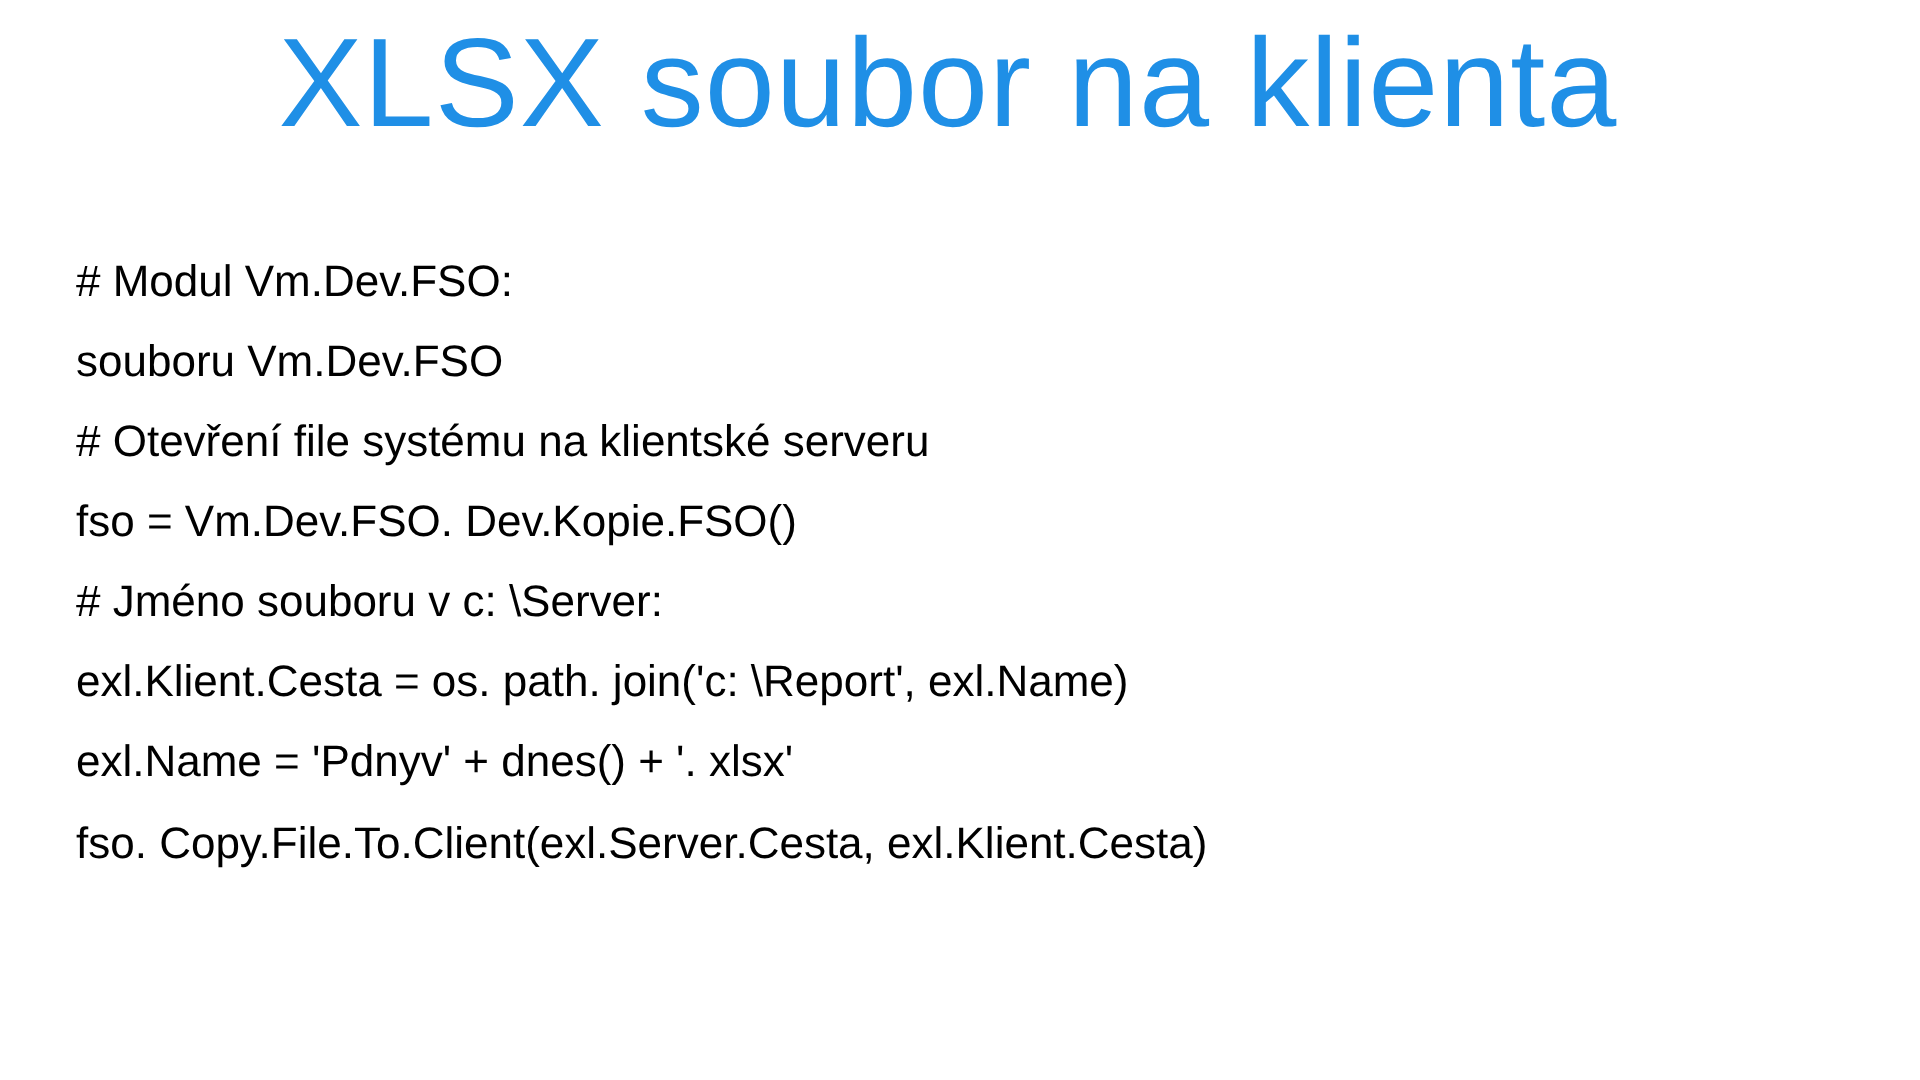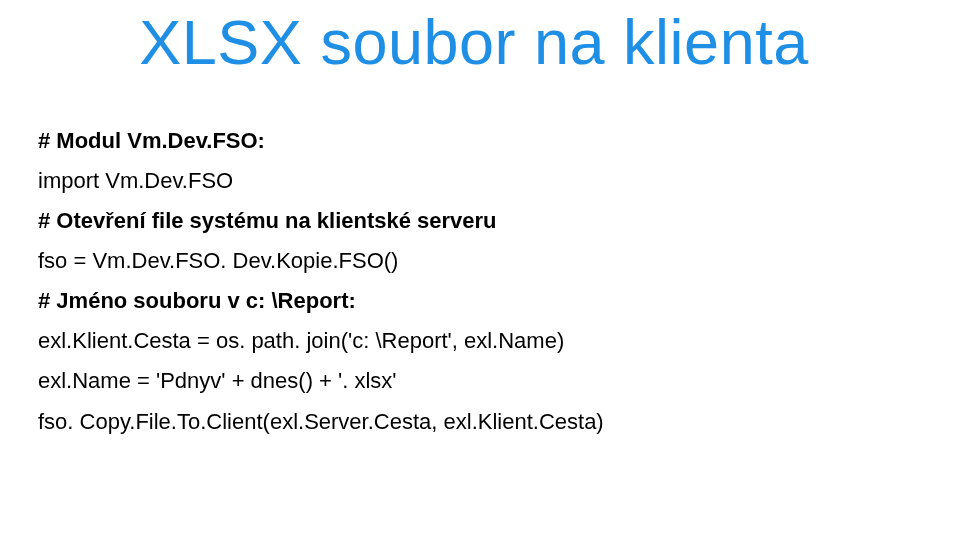--- a/index.html
+++ b/index.html
@@ -31,31 +31,31 @@
   .body {
     margin-top: 44px;
     color: #000000;
     font-size: 22px;
     line-height: 1.82;
   }
   .body p {
     margin: 0;
   }
   .bold {
-    font-weight: 700;
+    font-weight: 400;
   }
 </style>
 </head>
 <body>
 
 <div class="slide">
   <h1 class="title">XLSX soubor na klienta</h1>
   <div class="body">
     <p class="bold"># Modul Vm.Dev.FSO:</p>
-    <p>import Vm.Dev.FSO</p>
+    <p>souboru Vm.Dev.FSO</p>
     <p class="bold"># Otevření file systému na klientské serveru</p>
     <p>fso = Vm.Dev.FSO. Dev.Kopie.FSO()</p>
-    <p class="bold"># Jméno souboru v c: \Report:</p>
+    <p class="bold"># Jméno souboru v c: \Server:</p>
     <p>exl.Klient.Cesta = os. path. join('c: \Report', exl.Name)</p>
     <p>exl.Name = 'Pdnyv' + dnes() + '. xlsx'</p>
     <p>fso. Copy.File.To.Client(exl.Server.Cesta, exl.Klient.Cesta)</p>
   </div>
 </div>
 
 </body></html>

